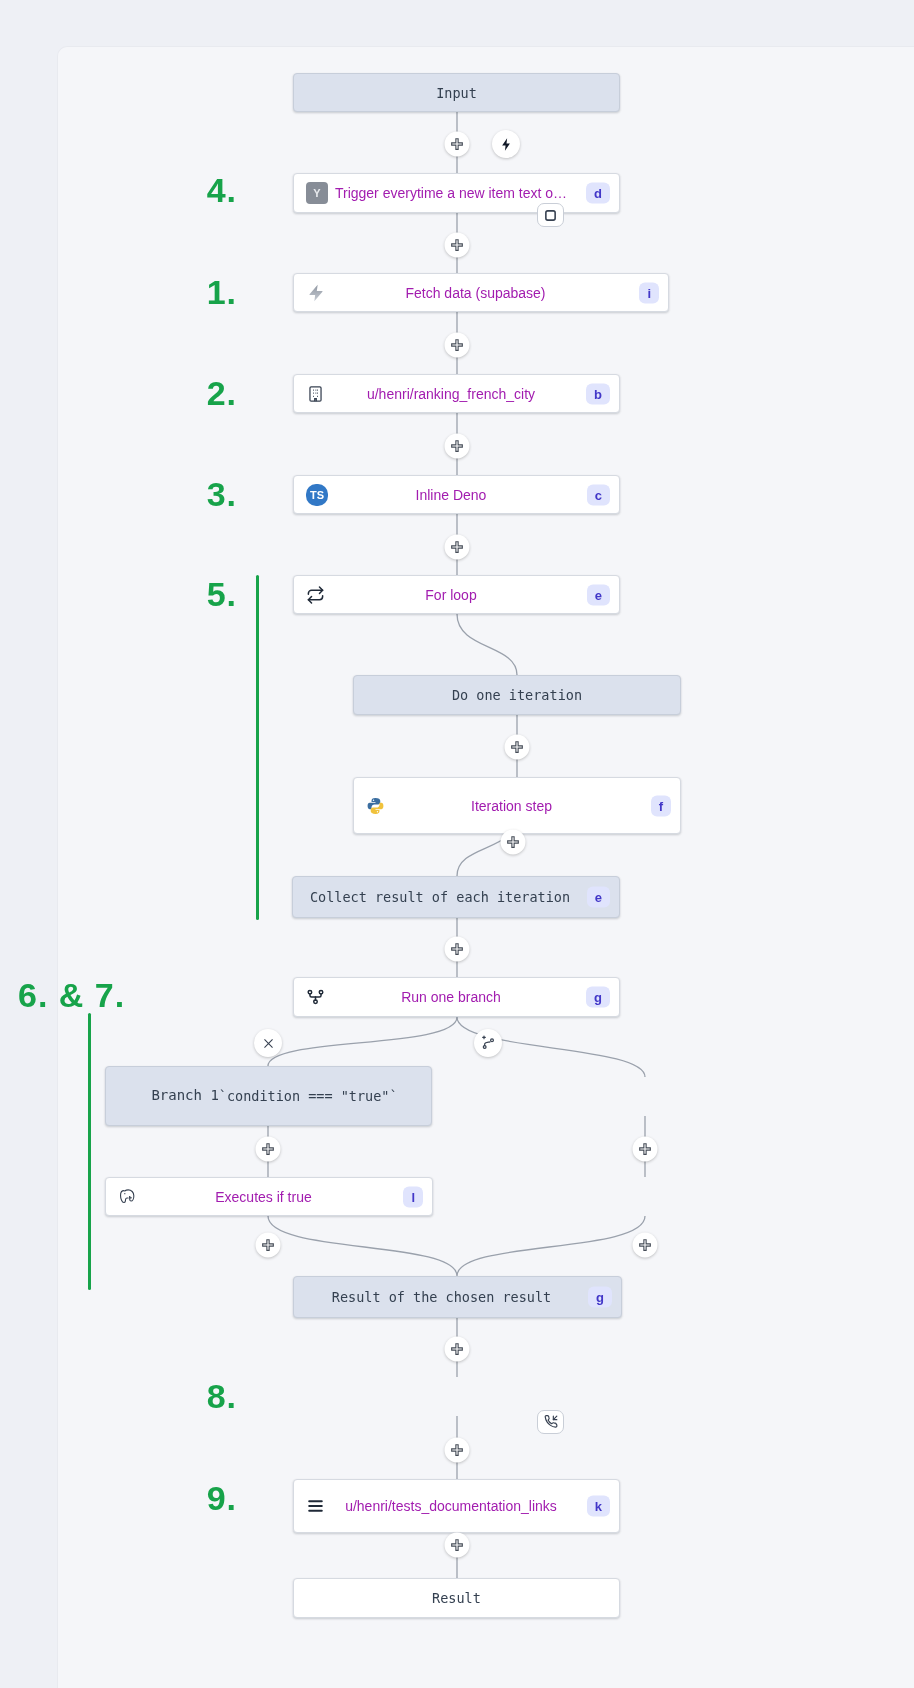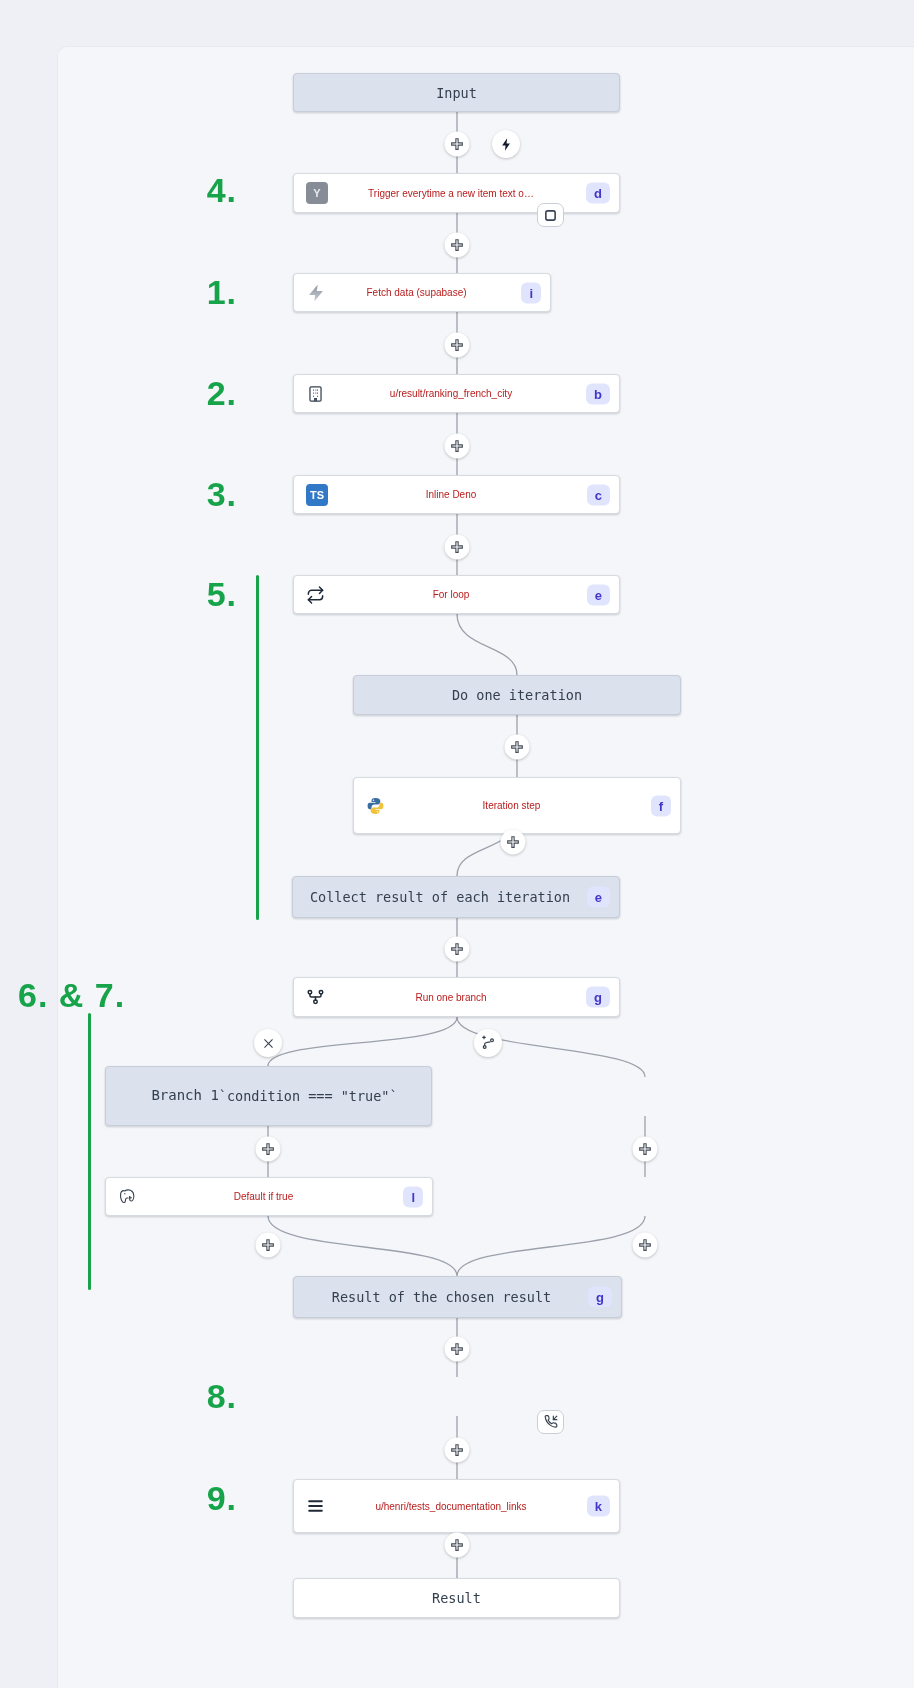--- a/index.html
+++ b/index.html
@@ -24,21 +24,21 @@
   .node{
     position:absolute;display:flex;align-items:center;justify-content:center;
     border-radius:4px;box-sizing:border-box;z-index:3;
     box-shadow:0 1px 2px rgba(16,24,40,.12),0 1px 3px rgba(16,24,40,.08);
     padding-left:12px;
   }
   .node.white{background:#ffffff;border:1px solid #d6dae1;}
   .node.steel{background:#dbe1ed;border:1px solid #c7ceda;}
   .nlabel{
     position:absolute;left:36px;right:47px;text-align:center;
-    font-size:10px;color:#b91c1c;white-space:nowrap;overflow:hidden;text-overflow:ellipsis;
+    font-size:14px;color:#a21caf;white-space:nowrap;overflow:hidden;text-overflow:ellipsis;
   }
   .steel > .nlabel, .mono-label{
     font-family:"DejaVu Sans Mono","Liberation Mono",monospace;
     font-size:13.5px;color:#344050;
   }
   .node.plain .nlabel{left:10px;right:10px;}
   .nicon{position:absolute;left:12px;top:50%;transform:translateY(-50%);display:flex;align-items:center;}
   .nbadge{
     position:absolute;right:9px;top:50%;transform:translateY(-50%);
     background:#e0e4fd;color:#4237c8;font-weight:bold;font-size:13px;
@@ -57,21 +57,21 @@
   }
   .pcircle.big{width:28px;height:28px;}
   .mini-badge{
     position:absolute;width:27px;height:24px;background:#fff;border:1.5px solid #c9ced7;
     border-radius:7px;display:flex;align-items:center;justify-content:center;z-index:5;
     box-sizing:border-box;
   }
   .sqicon{width:22px;height:22px;border-radius:4px;display:flex;align-items:center;justify-content:center;
     font-weight:bold;font-size:11px;font-family:"Liberation Sans",sans-serif;}
   .sqicon.gray{background:#878d97;color:#e8eaee;}
-  .sqicon.ts{background:#3178c6;color:#fff;}
+  .sqicon.ts{background:#3178c6;color:#fff;border-radius:10px;}
 </style>
 </head>
 <body>
 
 <div id="canvas-panel"></div>
 <div id="stage">
 
   <svg class="edges" width="914" height="1688">
     <path fill="none" stroke="#9aa1ac" stroke-width="1.3" d="
       M457 112 V173  M457 213 V273  M457 312 V374  M457 413 V475  M457 514 V575
@@ -109,21 +109,21 @@
     </span>
     <span class="nlabel">Trigger everytime a new item text o…</span>
     <span class="nbadge">d</span>
   </div>
   <div class="mini-badge" style="left:537px;top:203px">
     <svg width="13" height="13" viewBox="0 0 14 14">
       <rect x="2" y="2" width="10" height="10" rx="2" fill="none" stroke="#374151" stroke-width="1.7"></rect>
     </svg>
   </div>
 
-  <div class="node white" style="left:293px;top:273px;width:258px;height:39px">
+  <div class="node white" style="left:293px;top:273px;width:376px;height:39px">
     <span class="nicon">
       <svg width="20" height="20" viewBox="0 0 24 24">
         <defs>
             <linearGradient id="sbg" x1="0" y1="0" x2="0" y2="1">
           <stop offset="0" stop-color="#8f96a1"></stop>
               <stop offset="1" stop-color="#c6cbd3"></stop>
         </linearGradient>
           </defs>
         <path d="M14 2 4.3 13.4c-.4.5 0 1.1.6 1.1H11L10 22l9.7-11.4c.4-.5 0-1.1-.6-1.1H13l1-7.5z" fill="url(#sbg)"></path>
       </svg>
@@ -133,21 +133,21 @@
   </div>
 
   <div class="node white" style="left:293px;top:374px;width:327px;height:39px">
     <span class="nicon">
       <svg width="19" height="19" viewBox="0 0 24 24" fill="none" stroke="#374151" stroke-width="1.6">
         <rect x="5" y="3" width="14" height="18" rx="1.5"></rect>
         <path d="M9 7h1M12 7h1M15 7h-1M9 11h1M12 11h1M15 11h-1M9 15h1M15 15h-1"></path>
         <path d="M11 21v-3h2v3"></path>
       </svg>
     </span>
-    <span class="nlabel">u/result/ranking_french_city</span>
+    <span class="nlabel">u/henri/ranking_french_city</span>
     <span class="nbadge">b</span>
   </div>
 
   <div class="node white" style="left:293px;top:475px;width:327px;height:39px">
     <span class="nicon">
       <span class="sqicon ts">TS</span>
     </span>
     <span class="nlabel">Inline Deno</span>
     <span class="nbadge">c</span>
   </div>
@@ -209,21 +209,21 @@
 
   <div class="node white" style="left:105px;top:1177px;width:328px;height:39px">
     <span class="nicon">
       <svg width="19" height="19" viewBox="0 0 24 24" fill="none" stroke="#374151" stroke-width="1.4" stroke-linecap="round">
         <path d="M8.5 4.4C9.6 3.5 11.2 3 12.9 3 16.8 3 20 6 20 10.5c0 3.6-1.6 6.6-3.4 6.6-1.2 0-1.8-.9-1.8-2.5v-3.2"></path>
         <path d="M7.6 4C5 4 3.2 6.6 3.2 10c0 4.4 2 9 4.2 9 1.1 0 1.7-.7 1.9-1.9l.4-2.6c.1-.8.8-1.3 1.7-1.3h1.4"></path>
         <path d="M14.8 11.4c0 1.6 1 2.1 2 1.6"></path>
         <circle cx="8.6" cy="7.8" r=".8" fill="#374151" stroke="none"></circle>
       </svg>
     </span>
-    <span class="nlabel">Default if true</span>
+    <span class="nlabel">Executes if true</span>
     <span class="nbadge">l</span>
   </div>
 
 
   <div class="node steel" style="left:293px;top:1276px;width:329px;height:42px">
     <span class="nlabel" style="left:14px;right:46px">Result of the chosen result</span>
     <span class="nbadge">g</span>
   </div>
 
   <div class="mini-badge" style="left:537px;top:1410px">

